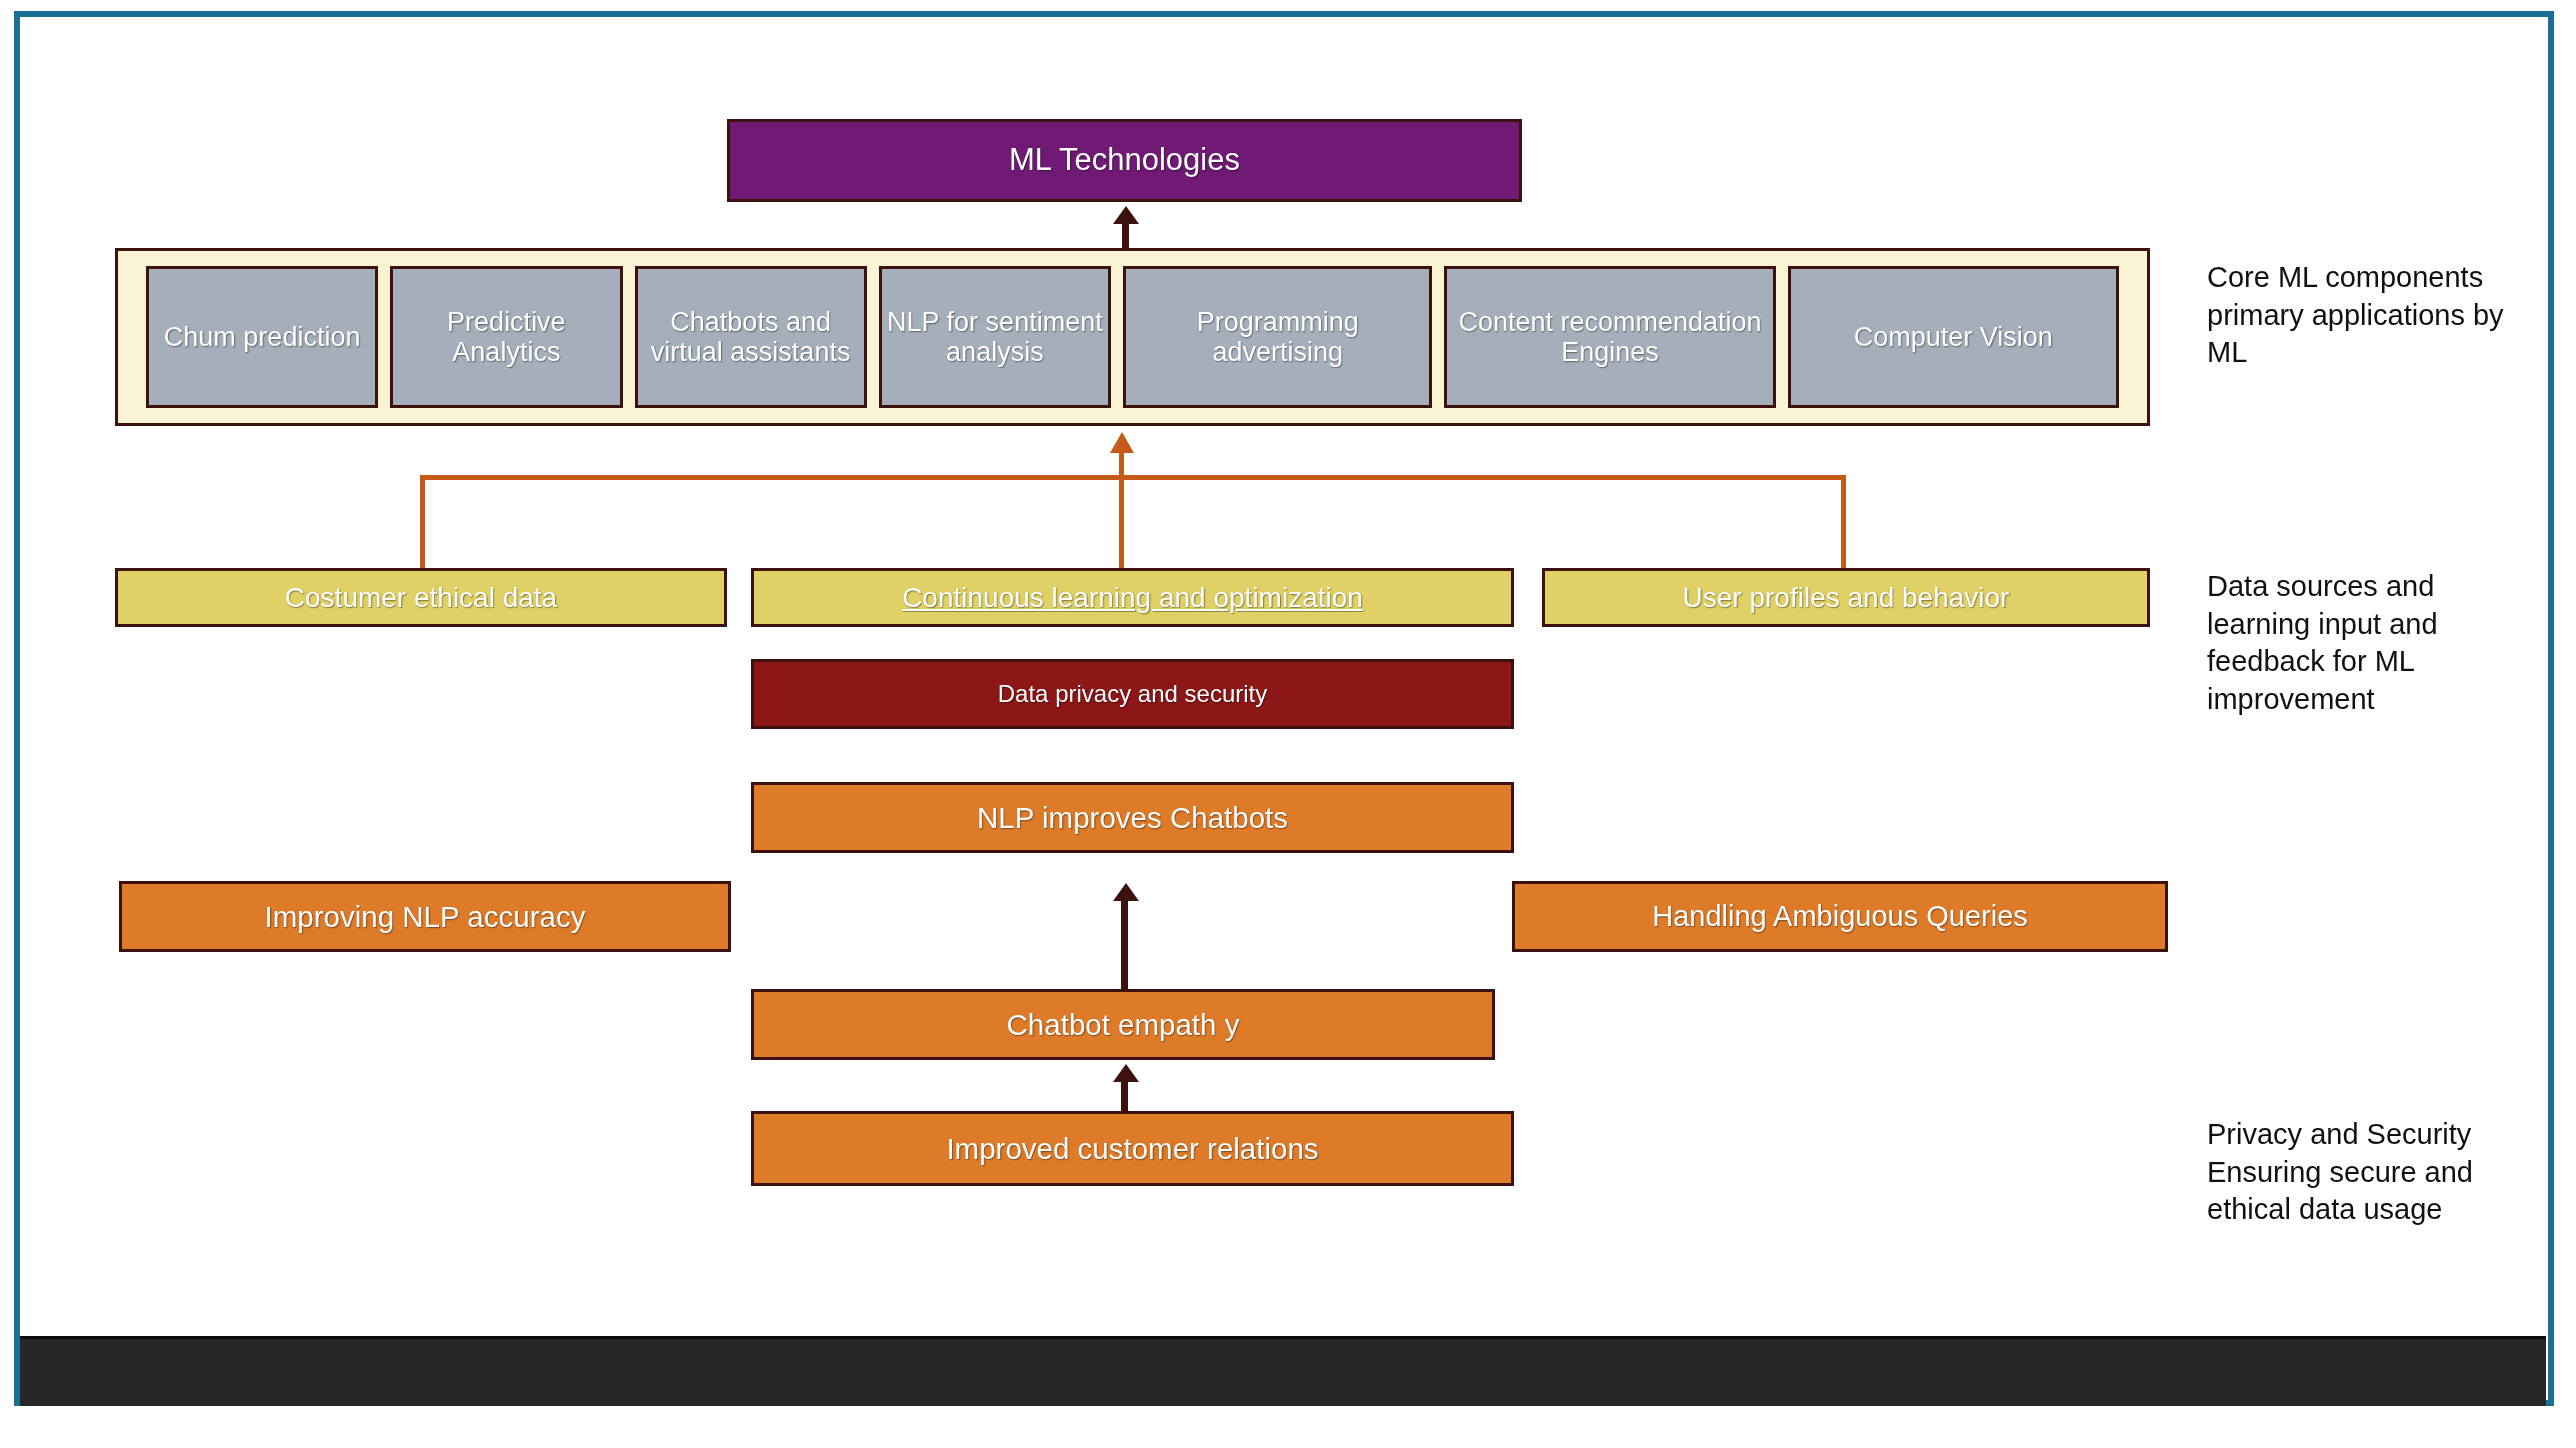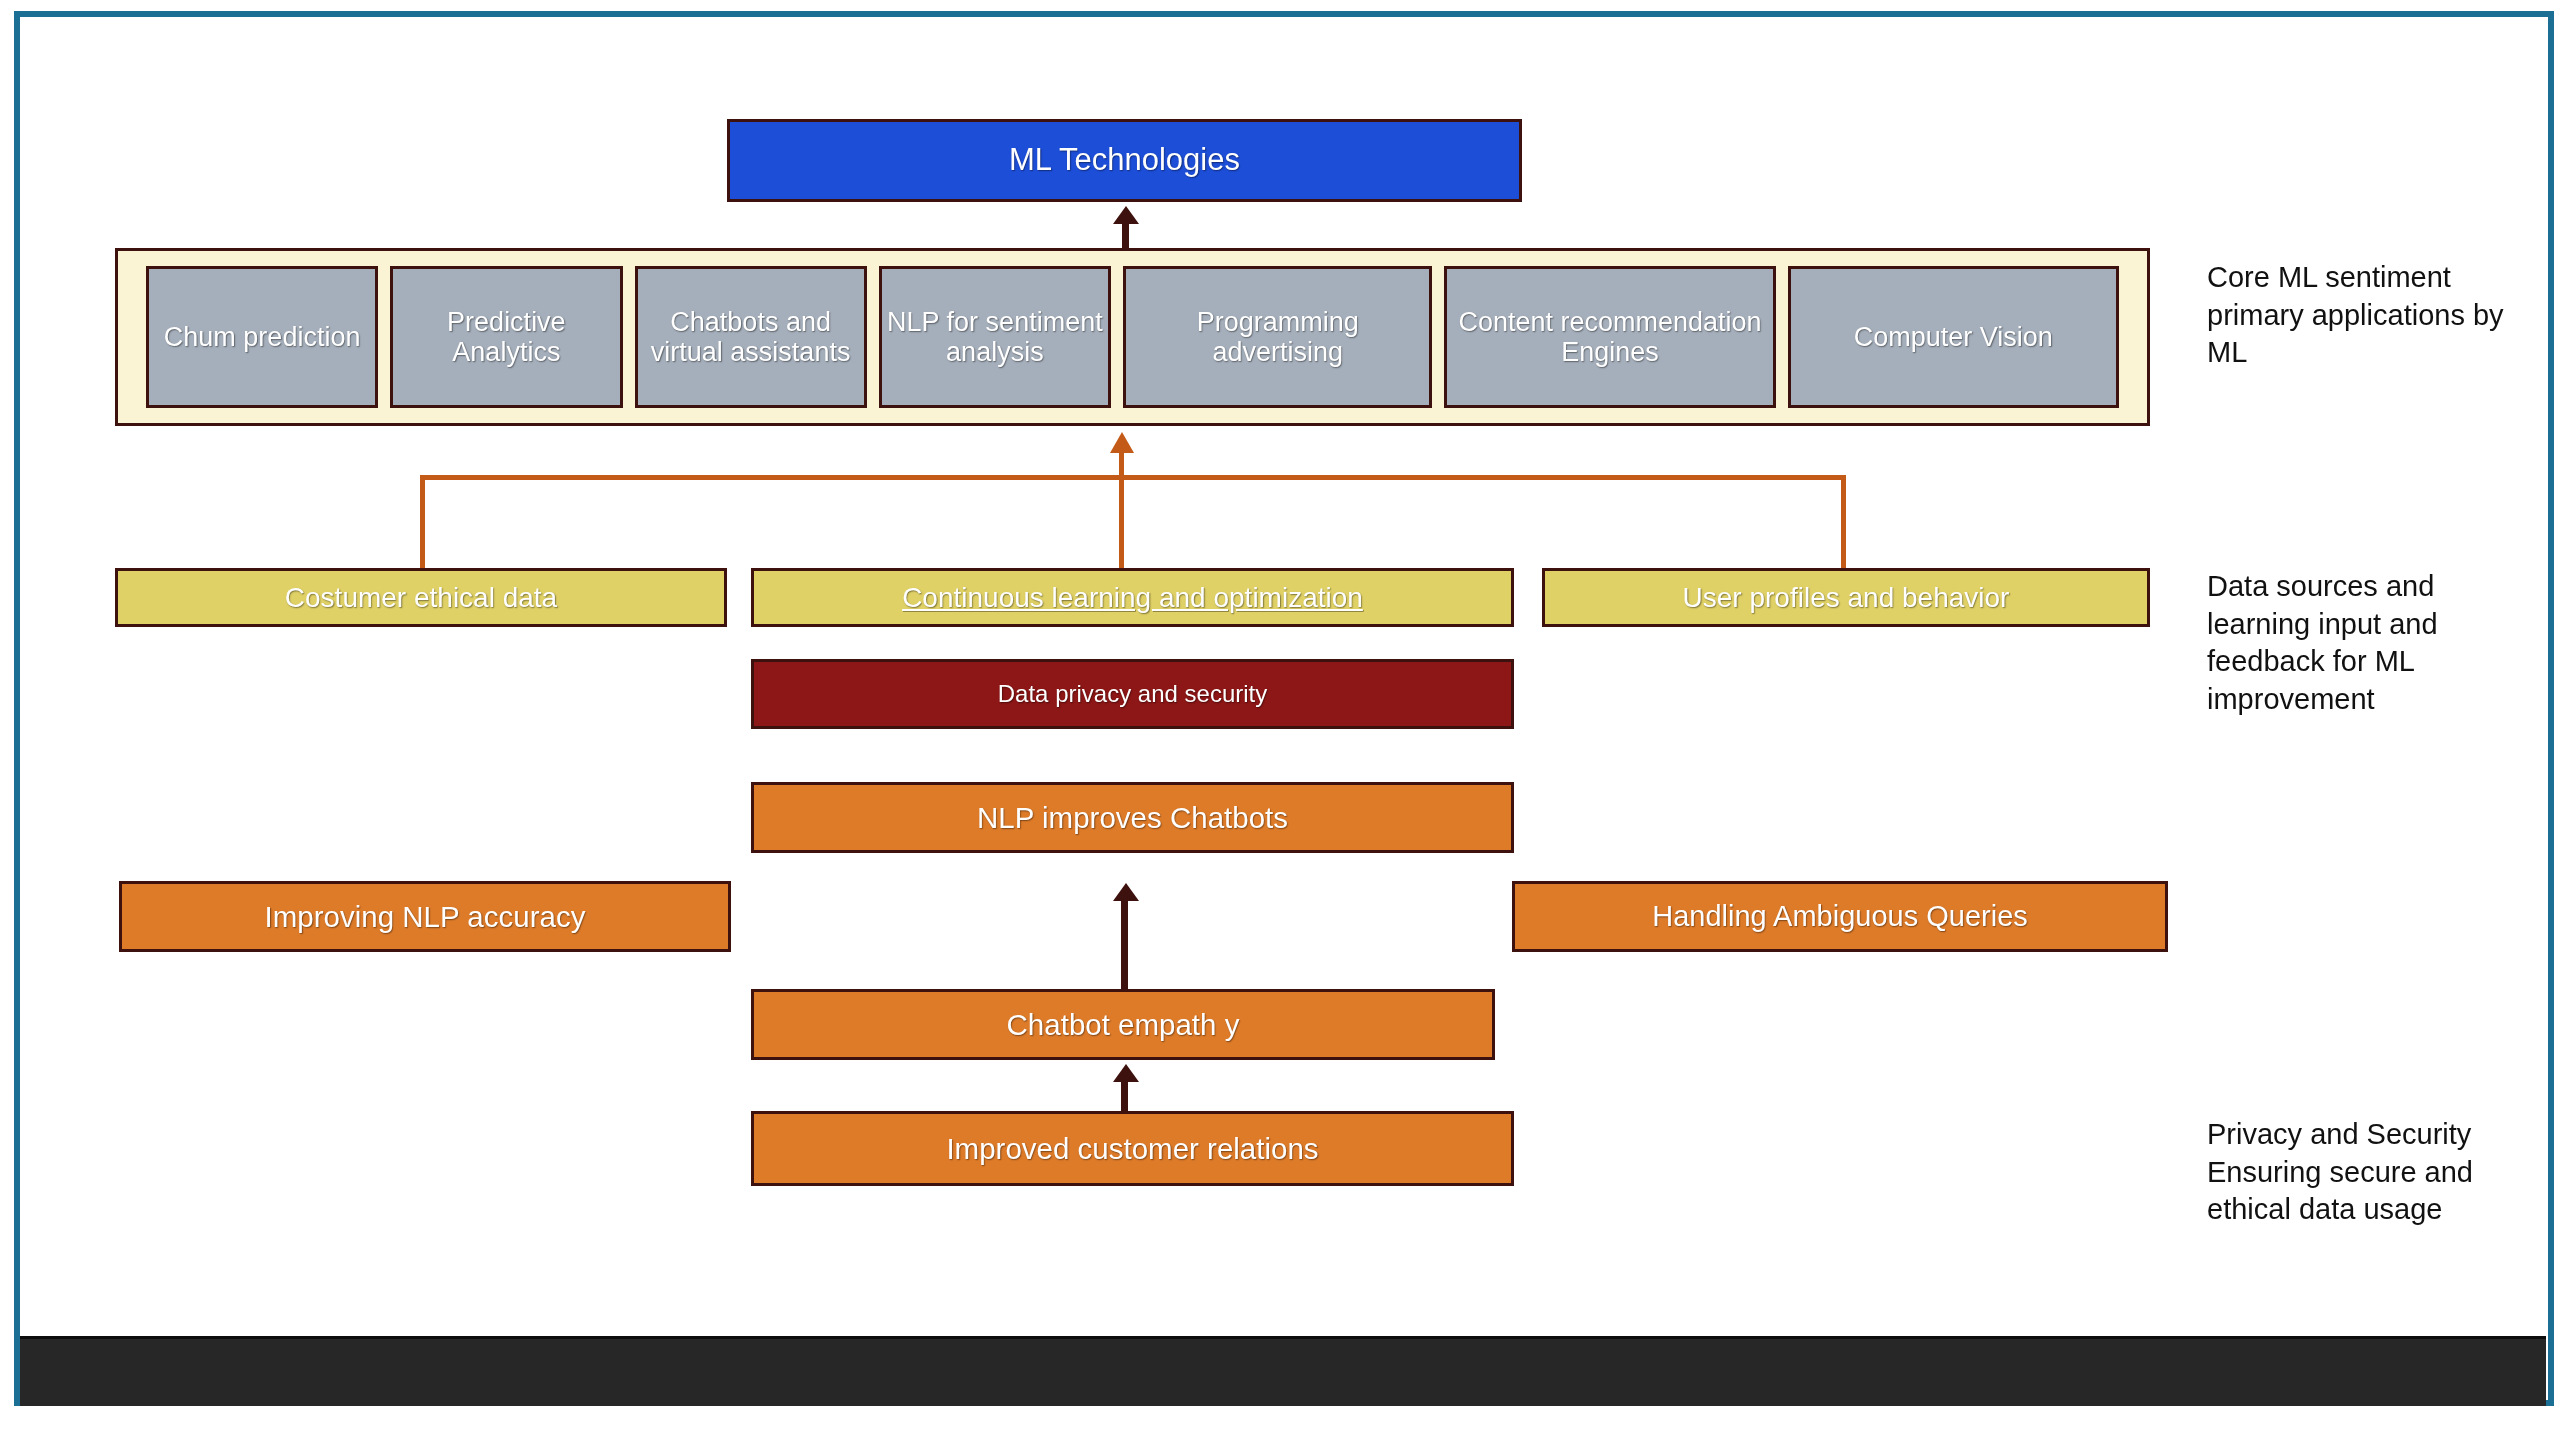--- a/index.html
+++ b/index.html
@@ -60,21 +60,21 @@
   .bdr {
     border: 3.8px solid #3d120e;
   }
 
   
   .ml-tech {
     left: 727px;
     top: 119px;
     width: 795px;
     height: 83px;
-    background: #1d4ed8;
+    background: #701a75;
     font-size: 31px;
   }
 
   
   .components-strip {
     position: absolute;
     left: 115px;
     top: 248px;
     width: 2035px;
     height: 178px;
@@ -266,20 +266,20 @@
   <div class="conn arrow-dark-head" style="left:1113px; top:883px;"></div>
   <div class="conn arrow-dark-v" style="left:1121px; top:898px; height:92px;"></div>
 
   <div class="box bdr orange chatbot-empathy">Chatbot empath y</div>
 
   <div class="conn arrow-dark-head" style="left:1113px; top:1064px;"></div>
   <div class="conn arrow-dark-v" style="left:1121px; top:1079px; height:36px;"></div>
 
   <div class="box bdr orange improved-rel">Improved customer relations</div>
 
-  <div class="annot annot-1">Core ML sentiment primary applications by ML</div>
+  <div class="annot annot-1">Core ML components primary applications by ML</div>
   <div class="annot annot-2">Data sources and learning input and feedback for ML improvement</div>
   <div class="annot annot-3">Privacy and Security Ensuring secure and ethical data usage</div>
 
   <div class="footer-bar"></div>
 
 </div>
 
 
 </body></html>

